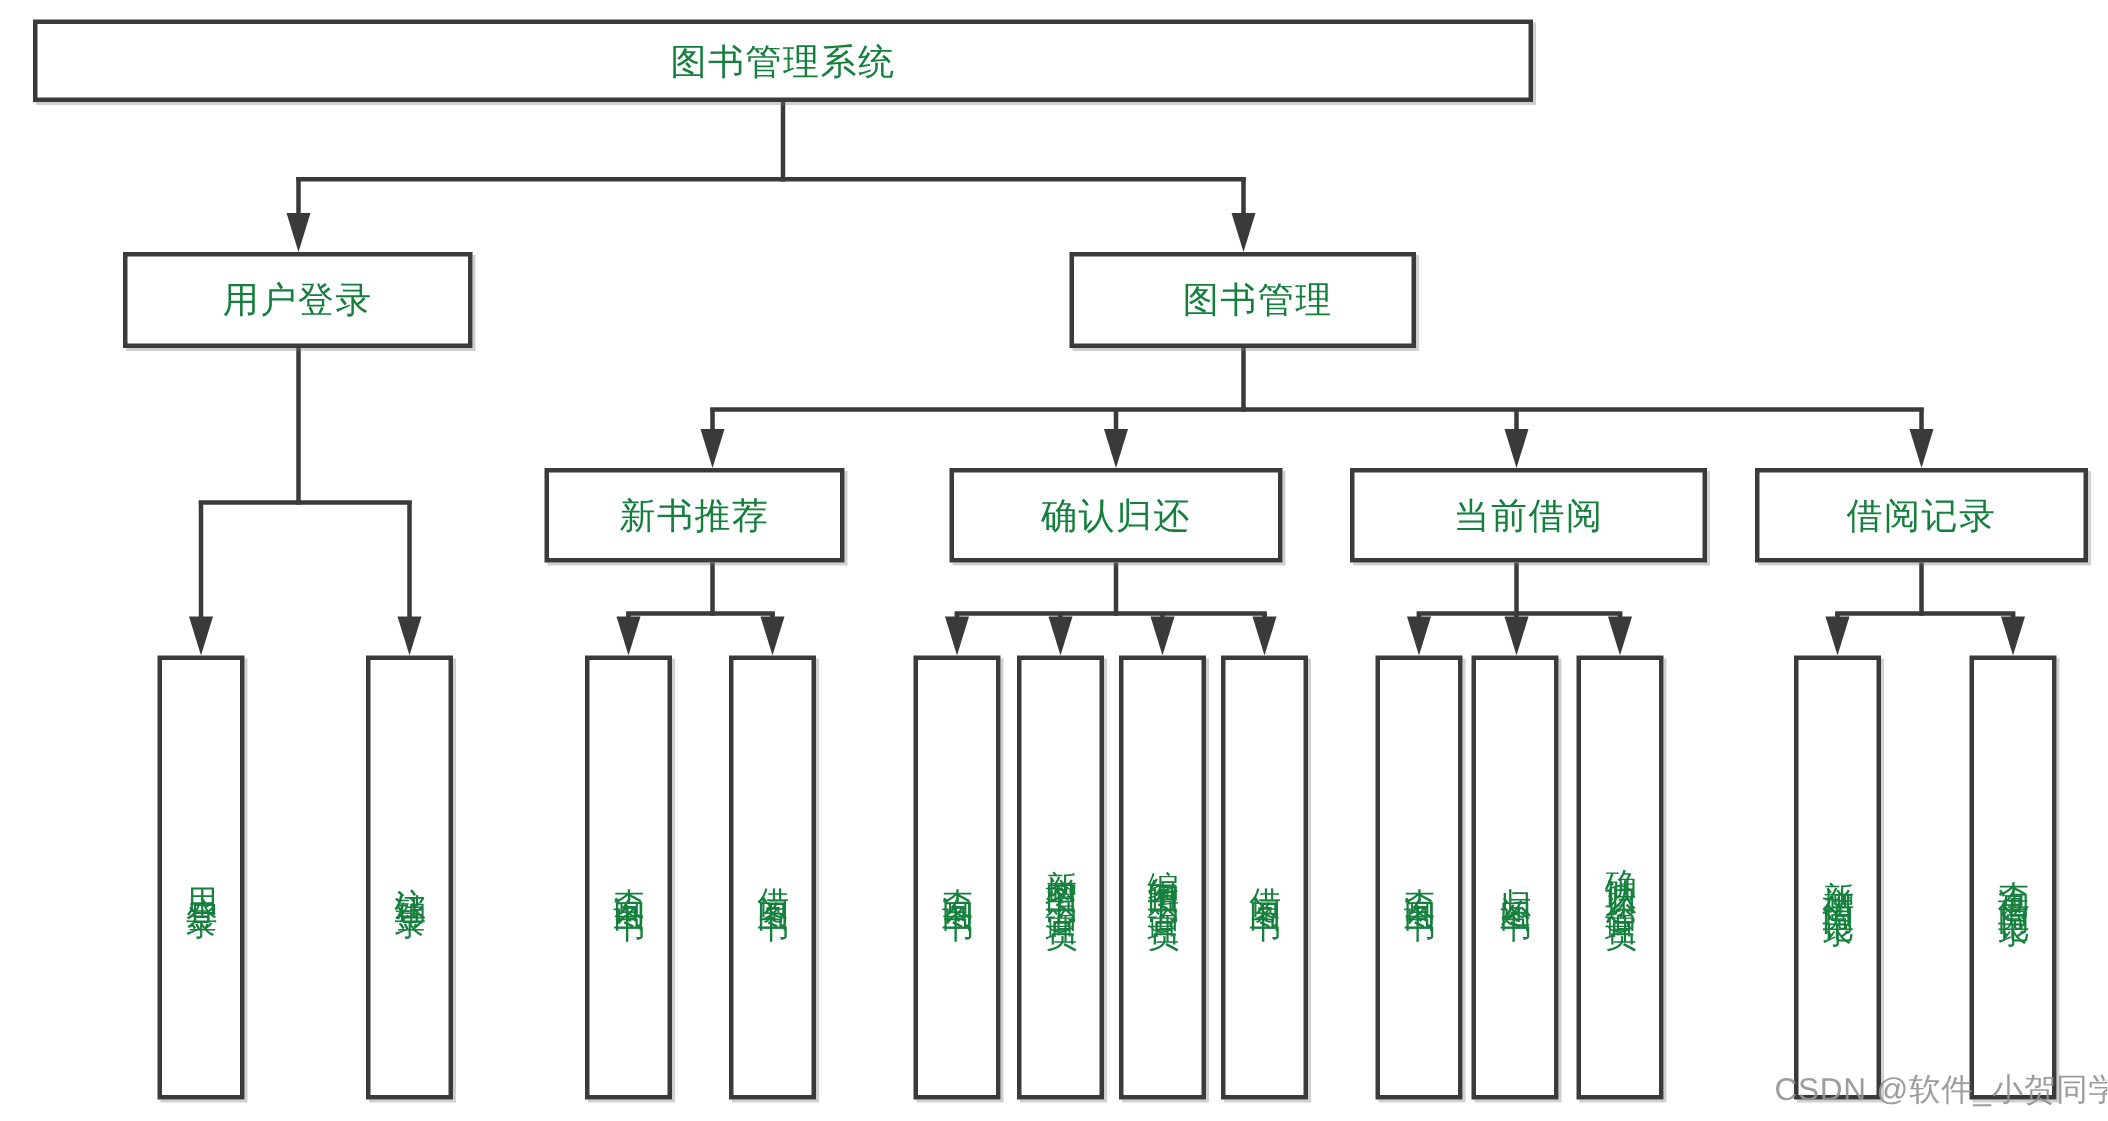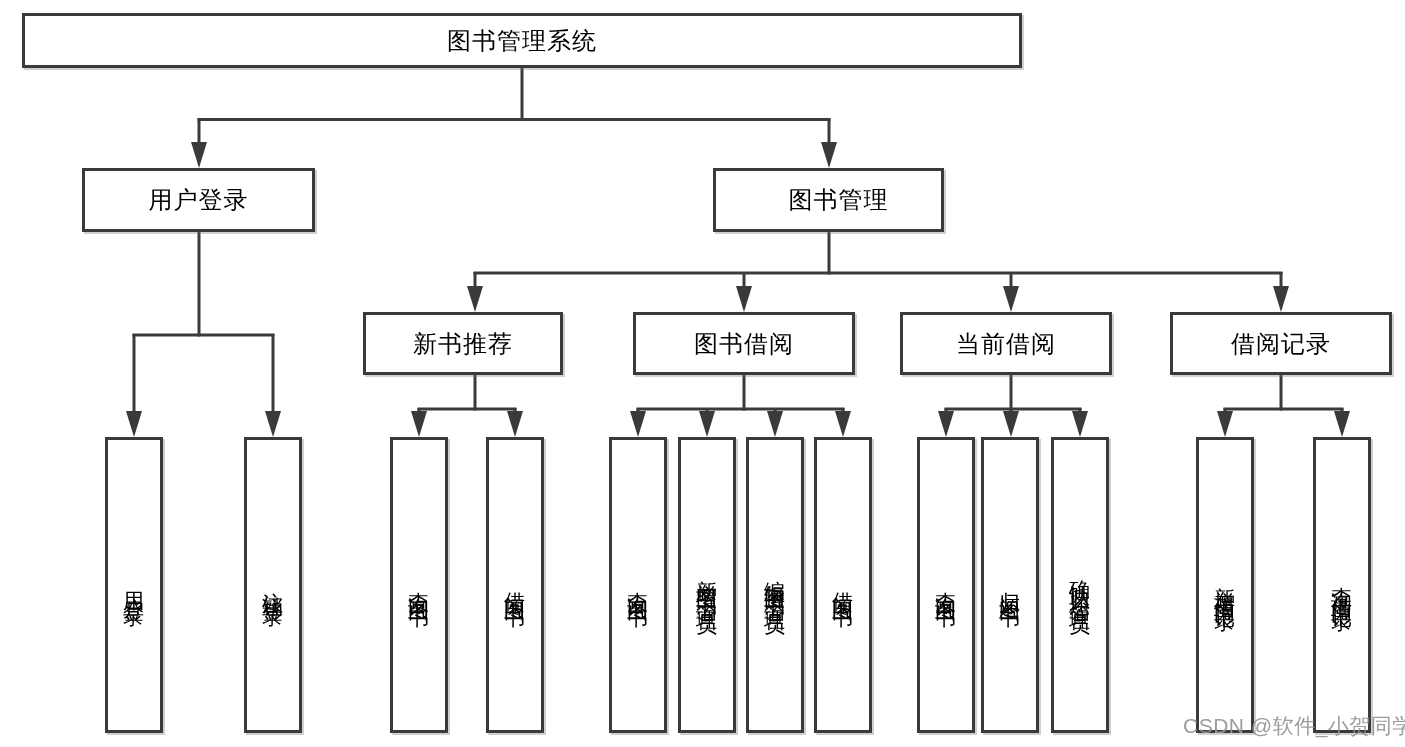--- a/index.html
+++ b/index.html
@@ -11,21 +11,21 @@
     overflow:hidden;
   }
   svg.connectors{position:absolute;left:0;top:0;z-index:1;}
   .node{
     position:absolute;
     box-sizing:border-box;
     background:#ffffff;
     border:3px solid #3a3a3a;
     box-shadow:2px 2px 0 rgba(120,120,120,.35);
     display:flex;align-items:center;justify-content:center;
-    color:#000000;
+    color:#15803d;
     z-index:2;
   }
   .node.h{font-size:24px;letter-spacing:1px;}
   .node.v{
     font-size:21px;
     writing-mode:vertical-rl;
     letter-spacing:5px;
     line-height:1;
     text-align:center;
   }
@@ -118,23 +118,23 @@
     <span>用户登录</span>
   </div>
   <div class="node h" style="left:713px;top:168px;width:231px;height:64px;padding-left:20px;">
     <span>图书管理</span>
   </div>
 
   <div class="node h" style="left:363px;top:312px;width:200px;height:63px;">
     <span>新书推荐</span>
   </div>
   <div class="node h" style="left:633px;top:312px;width:222px;height:63px;">
-    <span>图书借阅</span>
+    <span>确认归还</span>
   </div>
-  <div class="node h" style="left:900px;top:312px;width:212px;height:63px;">
+  <div class="node h" style="left:900px;top:312px;width:238px;height:63px;">
     <span>当前借阅</span>
   </div>
   <div class="node h" style="left:1170px;top:312px;width:222px;height:63px;">
     <span>借阅记录</span>
   </div>
 
   <div class="node v" style="left:105px;top:437px;width:58px;height:296px;">
     <span>用户登录</span>
   </div>
   <div class="node v" style="left:244px;top:437px;width:58px;height:296px;">

